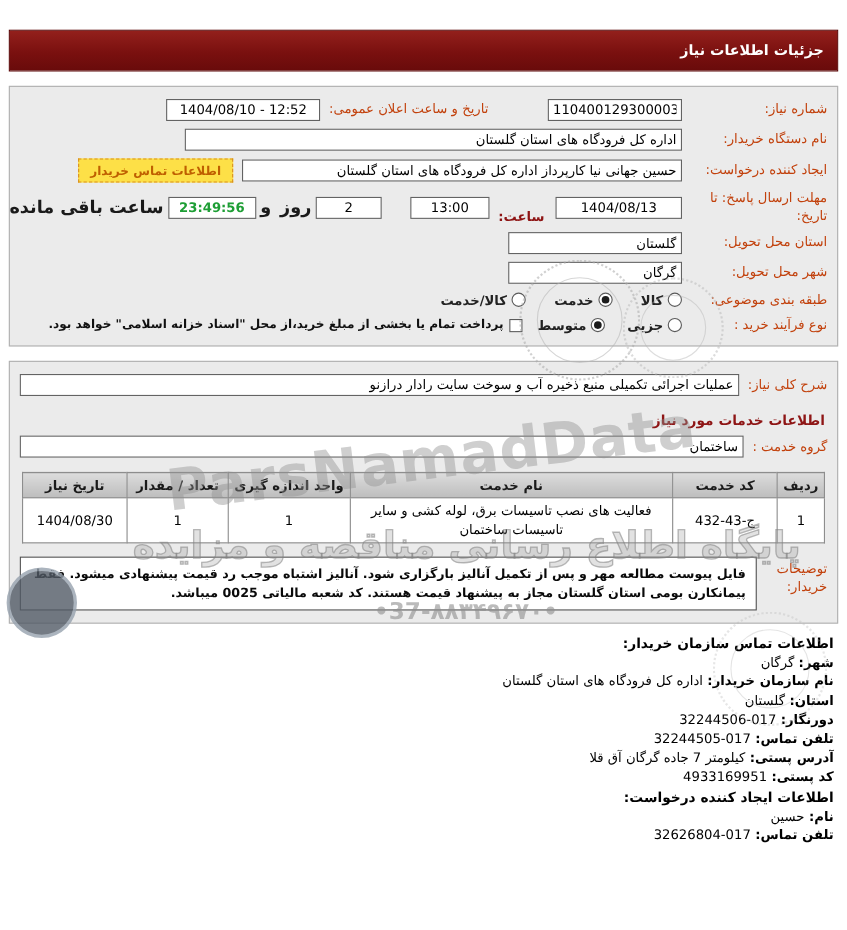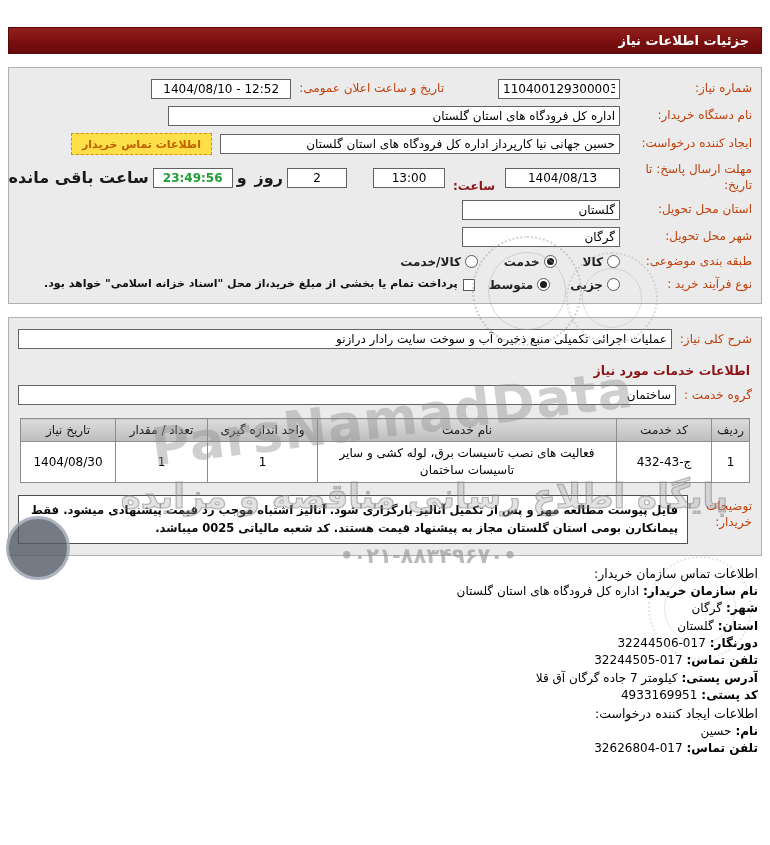--- a/index.html
+++ b/index.html
@@ -1,19 +1,19 @@
 <!DOCTYPE html>
 <html dir="rtl" lang="fa"><head>
 <meta charset="utf-8">
 <style>
   *{box-sizing:border-box;margin:0;padding:0}
   html,body{width:770px}
   body{height:845px;background:#fff;font-family:"DejaVu Sans","Liberation Sans",sans-serif;direction:rtl;position:relative;overflow:hidden;color:#000}
   .page{padding:27px 8px 0;position:relative;z-index:1}
-  .title-bar{height:27px;background:linear-gradient(180deg,#93201c 0%,#7a100f 55%,#690b0b 100%);border:1px solid #5c0808;color:#fff;font-weight:bold;font-size:13px;display:flex;align-items:center;padding:0 12px}
+  .title-bar{height:38px;background:linear-gradient(180deg,#93201c 0%,#7a100f 55%,#690b0b 100%);border:1px solid #5c0808;color:#fff;font-weight:bold;font-size:13px;display:flex;align-items:center;padding:0 12px}
   .panel{background:#ebebeb;border:1px solid #b0b0b0;margin-top:13px;padding:9px 9px 11px}
   .frow{display:flex;align-items:center;margin-top:7px}
   .frow:first-child{margin-top:2px}
   .flabel{flex:0 0 132px;width:132px;color:#c2410c;font-weight:normal;font-size:12px;line-height:1.3;padding-left:4px}
   .flabel.auto{flex:0 0 auto;width:auto;white-space:nowrap;padding-left:8px}
   .inline-label{color:#8e1515;font-weight:bold;font-size:12px;margin:16px 10px 0 8px;white-space:nowrap}
   .plain{color:#1a1a1a;font-weight:bold;font-size:16px;margin:0 4px;white-space:nowrap}
   .tb{height:20px;background:#fff;border:1px solid #636363;font-size:12px;padding:0 4px;font-family:inherit;color:#000}
   .tb.center{text-align:center}
   .flex1{flex:1;min-width:0}
@@ -22,28 +22,28 @@
   .mr54{margin-right:54px}.mr26{margin-right:26px}.mr20{margin-right:20px}.mr14{margin-right:14px}
   .contact-btn{margin-right:8px;background:#fde047;border:1px dashed #d98f1e;color:#bf5f00;font-weight:bold;font-size:11px;height:22px;padding:0 10px;font-family:inherit;cursor:pointer;white-space:nowrap}
   .countdown{color:#1e9e35;font-weight:bold}
   .radio{flex:0 0 13px;width:13px;height:13px;border:1px solid #5a5a5a;border-radius:50%;background:#fff;position:relative;margin-left:4px}
   .radio.sel::after{content:"";position:absolute;inset:2px;background:#1c1c1c;border-radius:50%}
   .opt{font-size:12px;font-weight:bold;color:#222;white-space:nowrap}
   .checkbox{flex:0 0 12px;width:12px;height:12px;border:1px solid #5a5a5a;background:#fff;margin-left:5px}
   .note{font-size:11px;font-weight:bold;color:#111;line-height:1.3}
   .section-header{color:#8e1515;font-weight:bold;font-size:12.5px;margin:14px 2px 0}
   .svc{width:calc(100% - 4px);margin:13px auto 0;border-collapse:collapse;font-size:12px}
-  .svc th{background:linear-gradient(180deg,#dcdcdc,#bdbdbd);border:1px solid #8d8d8d;padding:4px 5px;font-weight:normal;color:#1a1a1a;white-space:nowrap}
+  .svc th{background:linear-gradient(180deg,#dcdcdc,#bdbdbd);border:1px solid #8d8d8d;padding:4px 5px;font-weight:bold;color:#1a1a1a;white-space:nowrap}
   .svc td{background:#fff;border:1px solid #8d8d8d;padding:3px 6px;text-align:center;color:#000;line-height:1.4}
   .col-radif{width:38px}.col-code{width:95px}.col-unit{width:110px}.col-qty{width:92px}.col-date{width:95px}
   .notes-row{margin-top:12px;align-items:stretch}
   .notes-label{flex:0 0 64px;width:64px;padding-top:4px}
   .notes-box{flex:1;background:#fff;border:1px solid #4f4f4f;padding:5px 9px;font-size:11.5px;font-weight:bold;line-height:1.6;color:#0a0a0a}
   .contact{padding:9px 4px 0;font-size:12px;line-height:1.45}
-  .c-header{font-weight:normal;font-size:12.5px}
+  .c-header{font-weight:bold;font-size:12.5px}
   .c-label{font-weight:bold}
   .c-val{margin-right:4px}
   
   .wm{position:absolute;pointer-events:none;z-index:6}
   .wm-brand{top:388px;left:150px;font-size:52px;font-weight:bold;color:#8f8f8f;opacity:.42;transform:rotate(-7deg);direction:ltr;letter-spacing:1px}
   .wm-tagline{top:476px;right:42px;font-size:34px;font-weight:bold;color:rgba(150,150,150,.28);-webkit-text-stroke:1.2px rgba(130,130,130,.55);white-space:nowrap}
   .wm-phone{top:544px;left:340px;font-size:21px;font-weight:bold;color:#8f8f8f;opacity:.6;direction:rtl}
   .stamp{position:absolute;border-radius:50%;pointer-events:none;z-index:6}
   .stamp::after{content:"";position:absolute;inset:14px;border:1px solid #b5b5b5;border-radius:50%}
   .stamp-1{top:236px;left:472px;width:110px;height:110px;border:2px dotted #ababab;opacity:.55}
@@ -159,32 +159,32 @@
     </table>
 
     <div class="frow notes-row">
       <span class="flabel notes-label">توضیحات خریدار:</span>
       <div class="notes-box">فایل پیوست مطالعه مهر و پس از تکمیل آنالیز بارگزاری شود. آنالیز اشتباه موجب رد قیمت پیشنهادی میشود. فقط پیمانکارن بومی استان گلستان مجاز به پیشنهاد قیمت هستند. کد شعبه مالیاتی 0025 میباشد.</div>
     </div>
   </div>
 
   <div class="contact">
     <div class="c-header">اطلاعات تماس سازمان خریدار:</div>
+    <div class="c-line"><span class="c-label">شهر:</span><span class="c-val">گرگان</span></div>
     <div class="c-line"><span class="c-label">نام سازمان خریدار:</span><span class="c-val">اداره کل فرودگاه های استان گلستان</span></div>
-    <div class="c-line"><span class="c-label">شهر:</span><span class="c-val">گرگان</span></div>
     <div class="c-line"><span class="c-label">استان:</span><span class="c-val">گلستان</span></div>
     <div class="c-line"><span class="c-label">دورنگار:</span><span class="c-val">017-32244506</span></div>
     <div class="c-line"><span class="c-label">تلفن تماس:</span><span class="c-val">017-32244505</span></div>
     <div class="c-line"><span class="c-label">آدرس پستی:</span><span class="c-val">کیلومتر 7 جاده گرگان آق قلا</span></div>
     <div class="c-line"><span class="c-label">کد پستی:</span><span class="c-val">4933169951</span></div>
     <div class="c-header">اطلاعات ایجاد کننده درخواست:</div>
     <div class="c-line"><span class="c-label">نام:</span><span class="c-val">حسین</span></div>
     <div class="c-line"><span class="c-label">تلفن تماس:</span><span class="c-val">017-32626804</span></div>
   </div>
 </div>
 
 <div class="wm wm-brand">ParsNamadData</div>
 <div class="wm wm-tagline">پایگاه اطلاع رسانی مناقصه و مزایده</div>
-<div class="wm wm-phone">•۰۲۱-۸۸۳۴۹۶۷۰•</div>
+<div class="wm wm-phone">•37-۸۸۳۴۹۶۷۰•</div>
 <div class="stamp stamp-1"></div>
 <div class="stamp stamp-2"></div>
 <div class="stamp stamp-3"></div>
 <div class="logo-circle"></div>
 
 </body></html>

